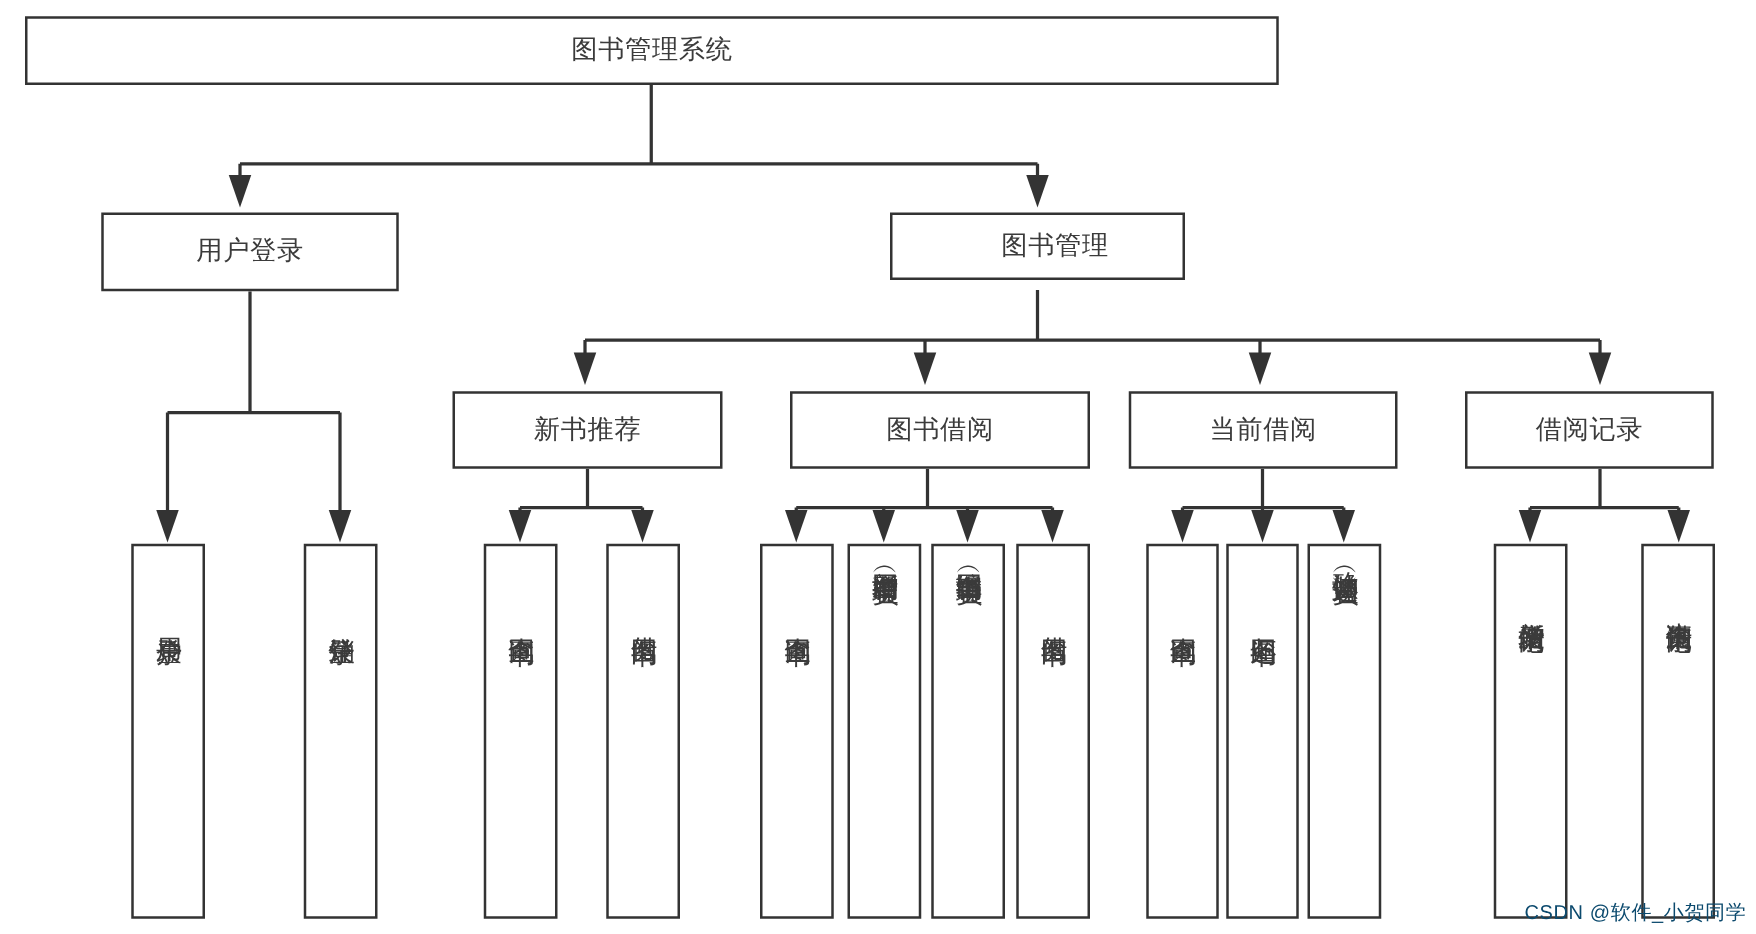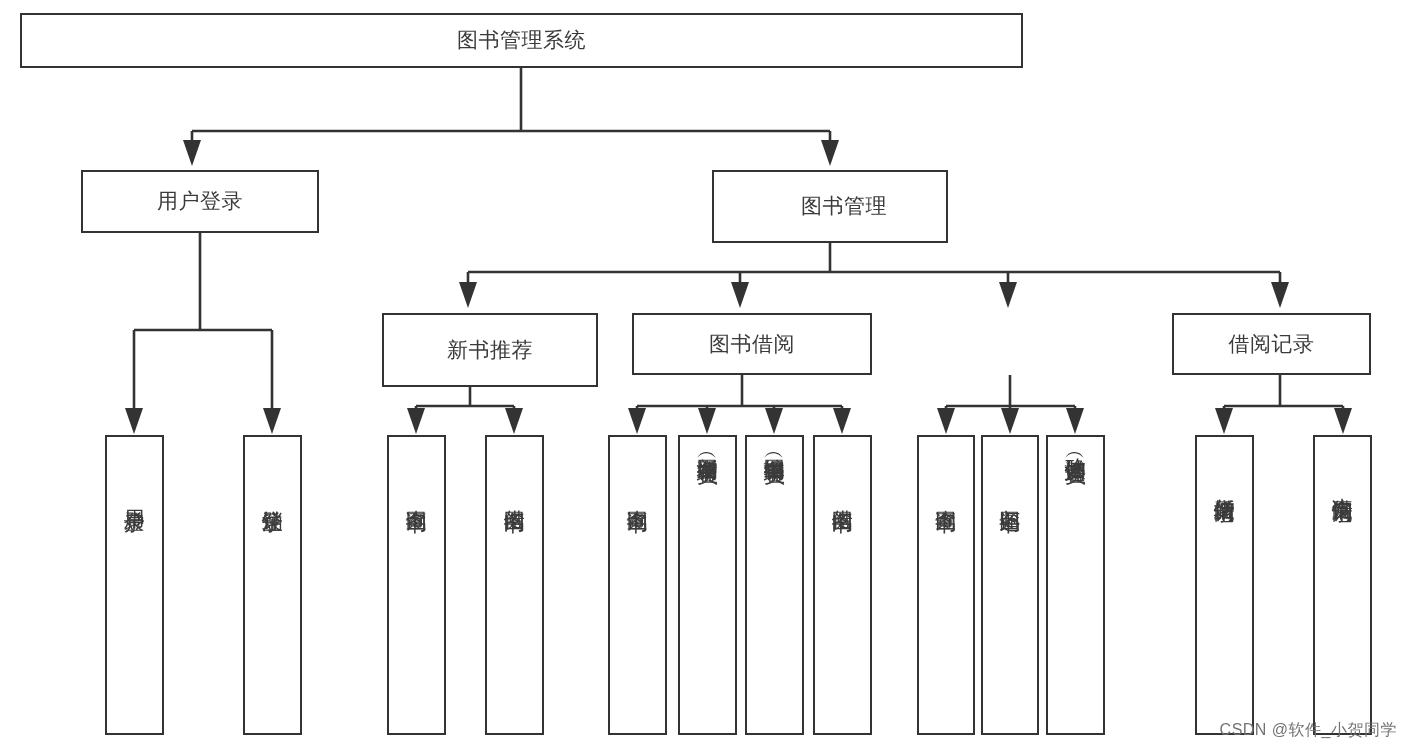--- a/index.html
+++ b/index.html
@@ -71,21 +71,21 @@
     margin-top: 52px;
   }
   .node.vert.mid3 .label {
     margin-top: 40px;
   }
   .watermark {
     position: absolute;
     right: 8px;
     bottom: 6px;
     font-size: 16px;
-    color: #737373;
+    color: #0c4a6e;
     letter-spacing: 0.5px;
     z-index: 5;
     white-space: nowrap;
   }
 </style>
 </head>
 <body>
 
 <div id="canvas">
 
@@ -169,32 +169,35 @@
   </svg>
 
   <div class="node root horiz" style="left:20px; top:13px; width:1003px; height:55px;">
     <span class="label">图书管理系统</span>
   </div>
 
   <div class="node horiz" style="left:81px; top:170px; width:238px; height:63px;">
     <span class="label">用户登录</span>
   </div>
 
-  <div class="node horiz" style="left:712px; top:170px; width:236px; height:73px;padding-left:28px;">
+  <div class="node horiz" style="left:712px; top:170px; width:236px; height:54px;padding-left:28px;">
     <span class="label">图书管理</span>
   </div>
 
-  <div class="node horiz" style="left:362px; top:313px; width:216px; height:74px;margin-left:20px;">
+  <div class="node horiz" style="left:362px; top:313px; width:216px; height:62px;">
     <span class="label">新书推荐</span>
   </div>
 
   <div class="node horiz" style="left:632px; top:313px; width:240px; height:62px;">
     <span class="label">图书借阅</span>
   </div>
 
+  <div class="node horiz" style="left:903px; top:313px; width:215px; height:62px;">
+    <span class="label">当前借阅</span>
+  </div>
 
   <div class="node horiz" style="left:1172px; top:313px; width:199px; height:62px;">
     <span class="label">借阅记录</span>
   </div>
 
   <div class="node vert mid" style="left:105px; top:435px; width:59px; height:300px;">
     <span class="label">用户登录</span>
   </div>
 
   <div class="node vert mid" style="left:243px; top:435px; width:59px; height:300px;">

